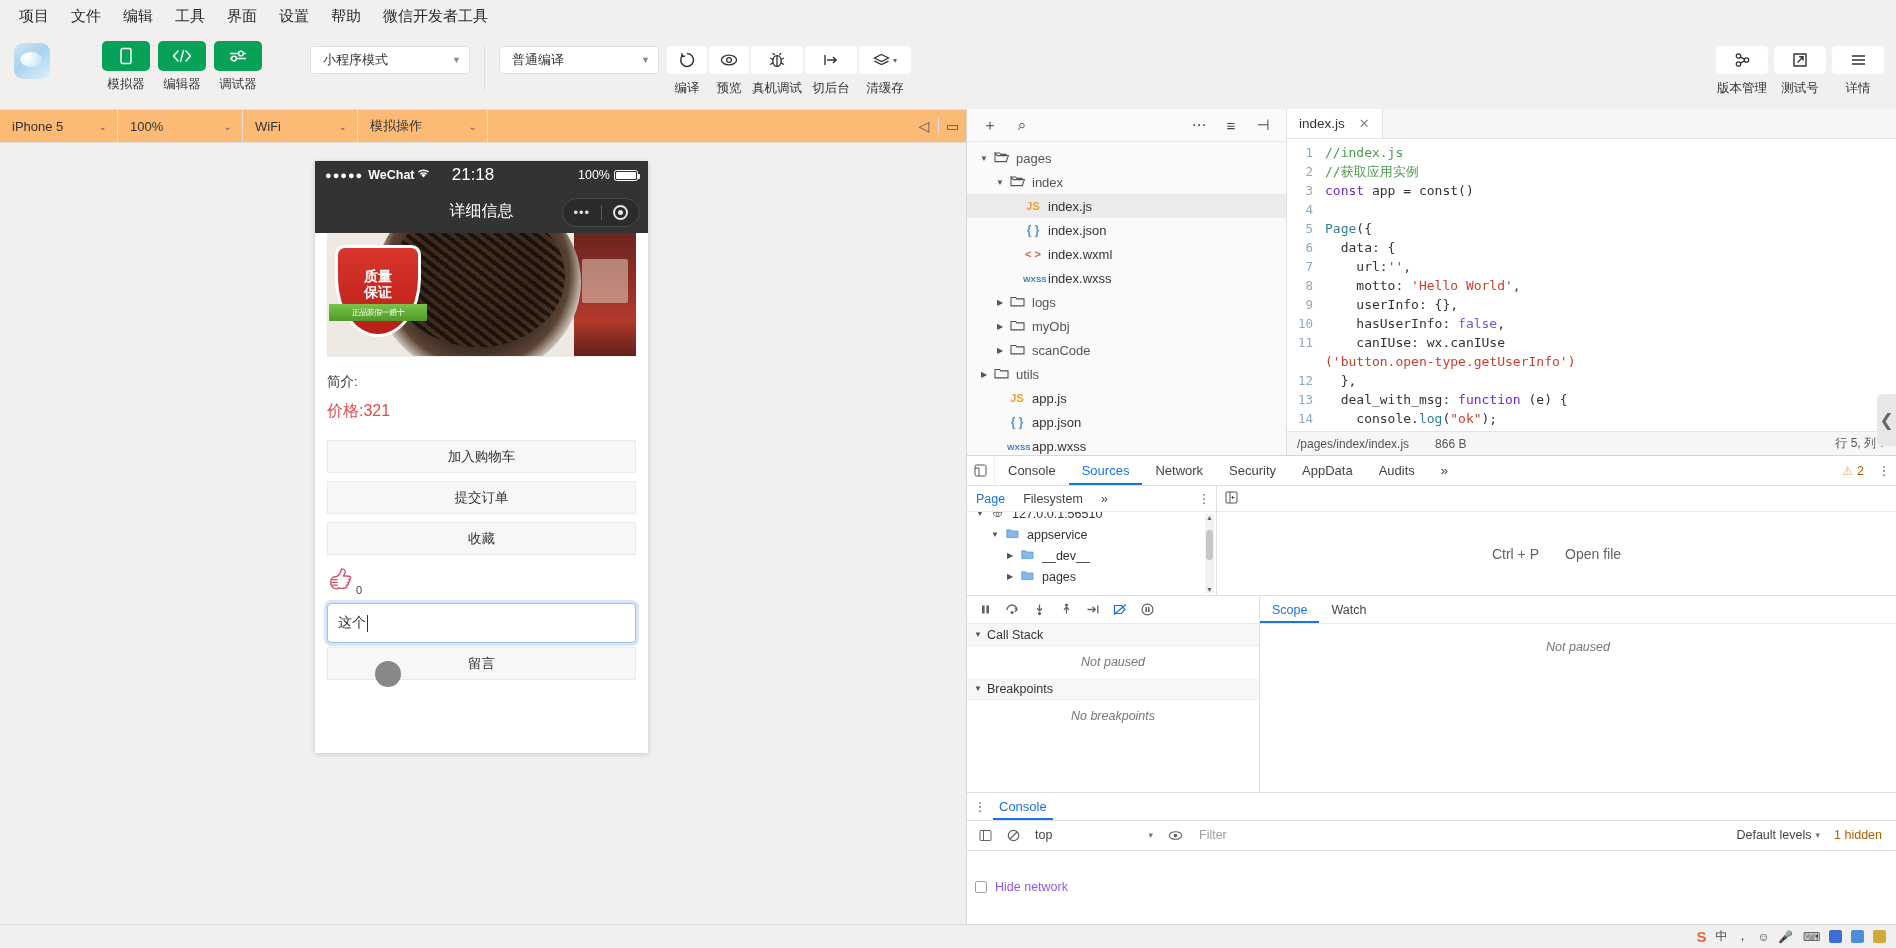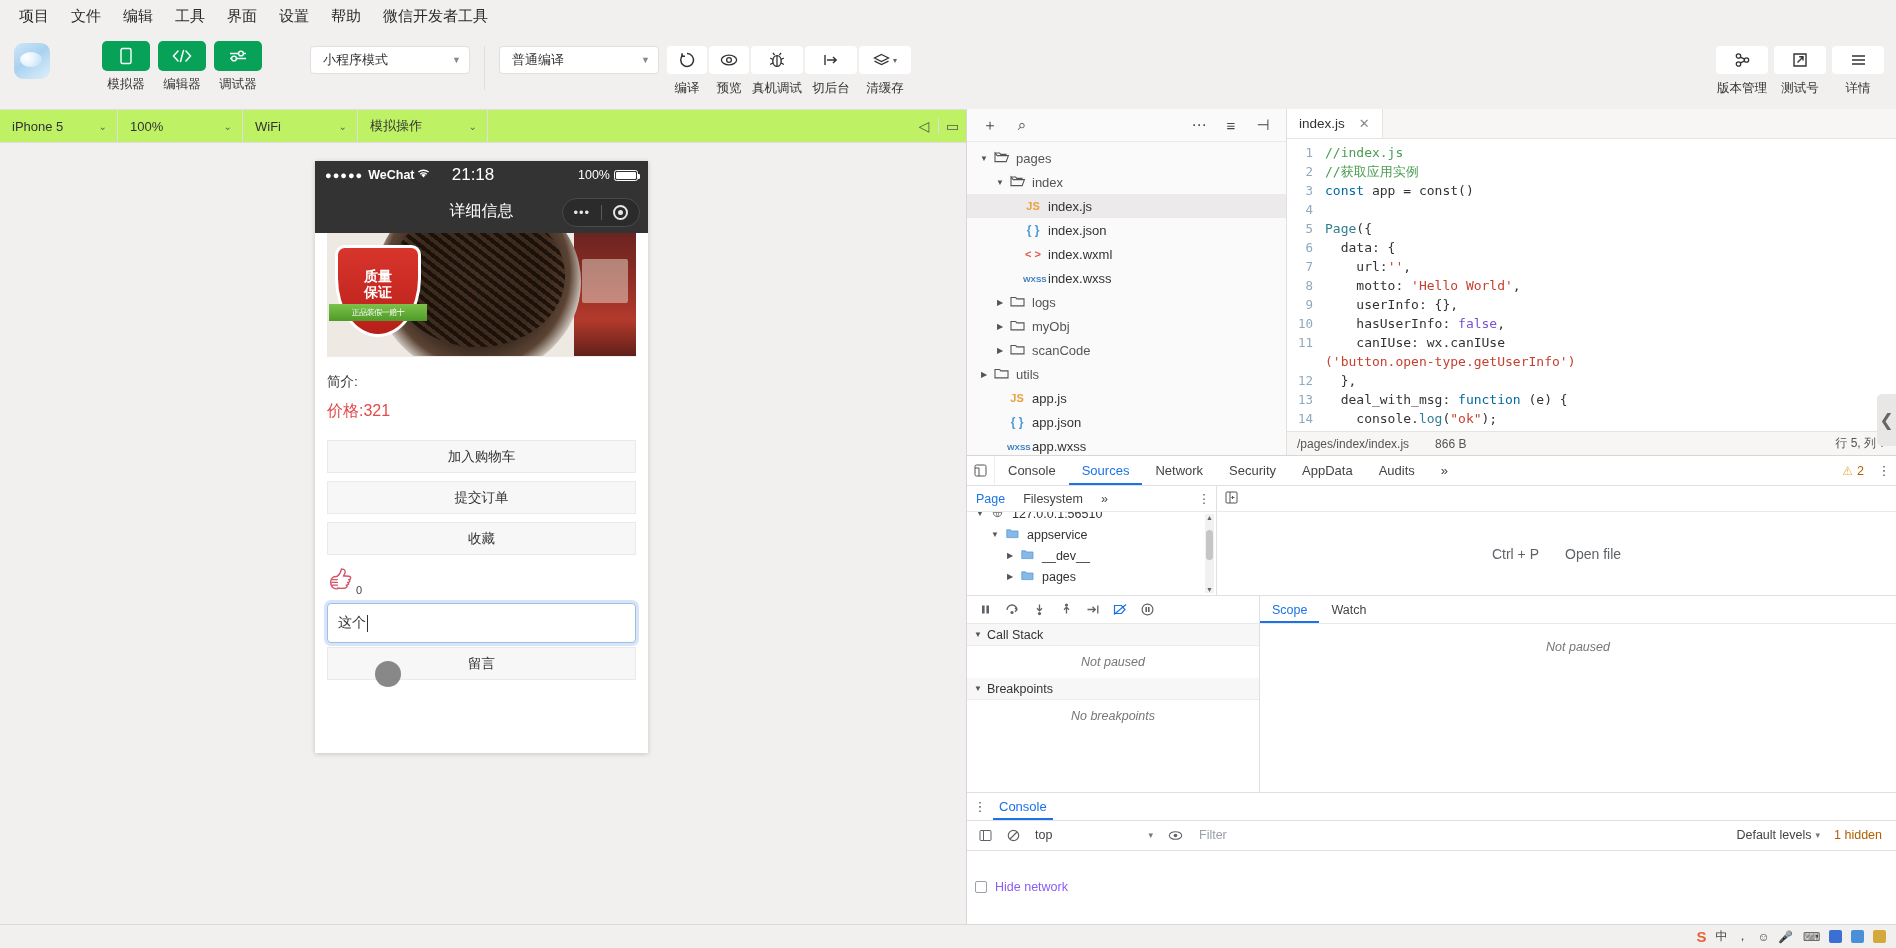--- a/index.html
+++ b/index.html
@@ -36,21 +36,21 @@
   .ibtn { display:flex; flex-direction:column; align-items:center; cursor:default; min-width:40px; }
   .ibtn .sq { width:40px; height:28px; margin-top:13px; background:#fff; border-radius:4px; display:flex; align-items:center; justify-content:center; }
   .ibtn .lab { font-size:12.5px; color:#333; margin-top:6px; white-space:nowrap; }
   .ibtn.wide .sq { width:52px; }
 
   
   .main { flex:1 1 auto; display:flex; min-height:0; }
 
   
   .simcol { width:966px; flex:0 0 966px; display:flex; flex-direction:column; background:#f2f0ee; border-top:1px solid #e0dedc; }
-  .simbar { height:33px; display:flex; align-items:center; background:#bef264; border-bottom:1px solid #e0dedc; flex:0 0 33px; }
+  .simbar { height:33px; display:flex; align-items:center; background:#fdba74; border-bottom:1px solid #e0dedc; flex:0 0 33px; }
   .simsel { height:32px; display:flex; align-items:center; justify-content:space-between; padding:0 10px 0 12px;
             border-right:1px solid #e0dedc; font-size:13px; color:#333; cursor:default; }
   .simsel .car { color:#666; font-size:10px; margin-left:18px; }
   .simbar .spacer { flex:1 1 auto; }
   .simbar .sicon { width:28px; text-align:center; color:#555; font-size:14px; cursor:default; }
 
   .simstage { flex:1 1 auto; position:relative; }
 
   .phone { position:absolute; left:315px; top:18px; width:333px; height:592px; background:#fff;
            box-shadow:0 1px 5px rgba(0,0,0,.18); display:flex; flex-direction:column; overflow:hidden; }
@@ -126,21 +126,21 @@
 
   .editor { flex:1 1 auto; display:flex; flex-direction:column; min-width:0; background:#fff; }
   .tabbar { height:30px; flex:0 0 30px; display:flex; align-items:stretch; border-bottom:1px solid #e6e4e2; background:#f7f6f5; }
   .tab { display:flex; align-items:center; gap:14px; padding:0 12px; background:#fff; font-size:13.5px; color:#333;
          border-right:1px solid #e6e4e2; cursor:default; }
   .tab .x { color:#888; font-size:13px; }
   .code { flex:1 1 auto; overflow:hidden; padding-top:4px; font-family:"DejaVu Sans Mono","Liberation Mono",monospace; font-size:13px; }
   .cline { height:19px; display:flex; align-items:center; white-space:pre; }
   .cline .ln { width:38px; text-align:right; padding-right:12px; color:#8fa9bd; flex:0 0 38px; font-size:12.5px; }
   .cmt { color:#4a9b50; }
-  .kw  { color:#0369a1; }
+  .kw  { color:#6d28d9; }
   .fn  { color:#2f7f8f; }
   .str { color:#c7402f; }
   .bool{ color:#7b4fd6; }
   .prop{ color:#333; }
   .statusline { height:24px; flex:0 0 24px; border-top:1px solid #e6e4e2; background:#f7f6f5;
                 display:flex; align-items:center; padding:0 10px; font-size:12px; color:#555; gap:26px; }
   .statusline .right { margin-left:auto; }
 
   
   .devbot { flex:1 1 auto; display:flex; flex-direction:column; min-height:0; background:#fff; }

